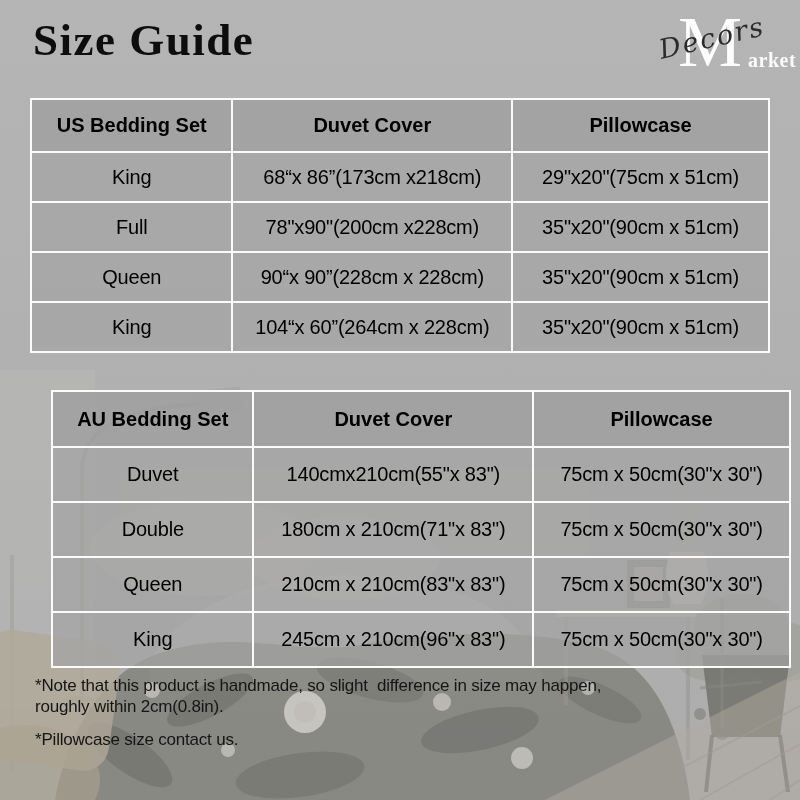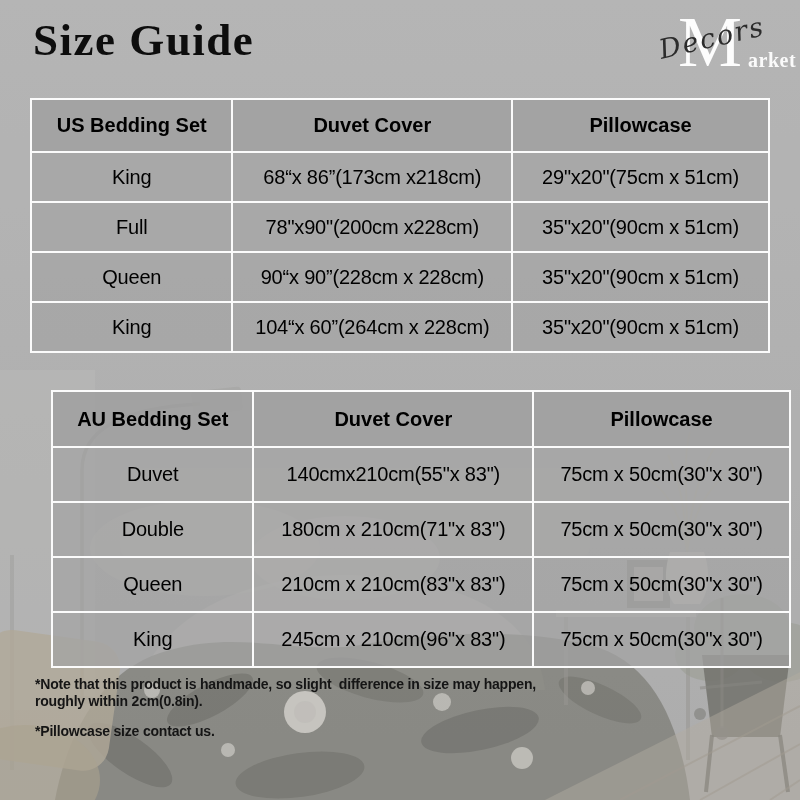--- a/index.html
+++ b/index.html
@@ -42,21 +42,21 @@
     display:flex;align-items:center;justify-content:center;
     color:#000000;font-size:20px;letter-spacing:-0.2px;
     background:rgba(163,163,163,0.72);white-space:nowrap;
   }
   .grid-table .cell.hdr{font-weight:bold;letter-spacing:0;background:rgba(159,159,159,0.80);}
   #table-us{top:98px;grid-template-rows:53px repeat(4,50px);}
   #table-au{top:390px;grid-template-rows:56px repeat(4,55px);margin-left:21px;}
 
   .notes{position:absolute;left:35px;top:676px;width:745px;color:#151515;}
   .note{
-    margin:0 0 13px 0;font-weight:bold;font-size:14px;
+    margin:0 0 13px 0;font-weight:normal;font-size:17px;
     letter-spacing:-0.2px;line-height:1.22;white-space:pre-wrap;
   }
 </style>
 </head>
 <body>
 
 <div class="canvas">
 
   <svg class="bg" viewBox="0 0 800 800" aria-hidden="true">
     <defs>

